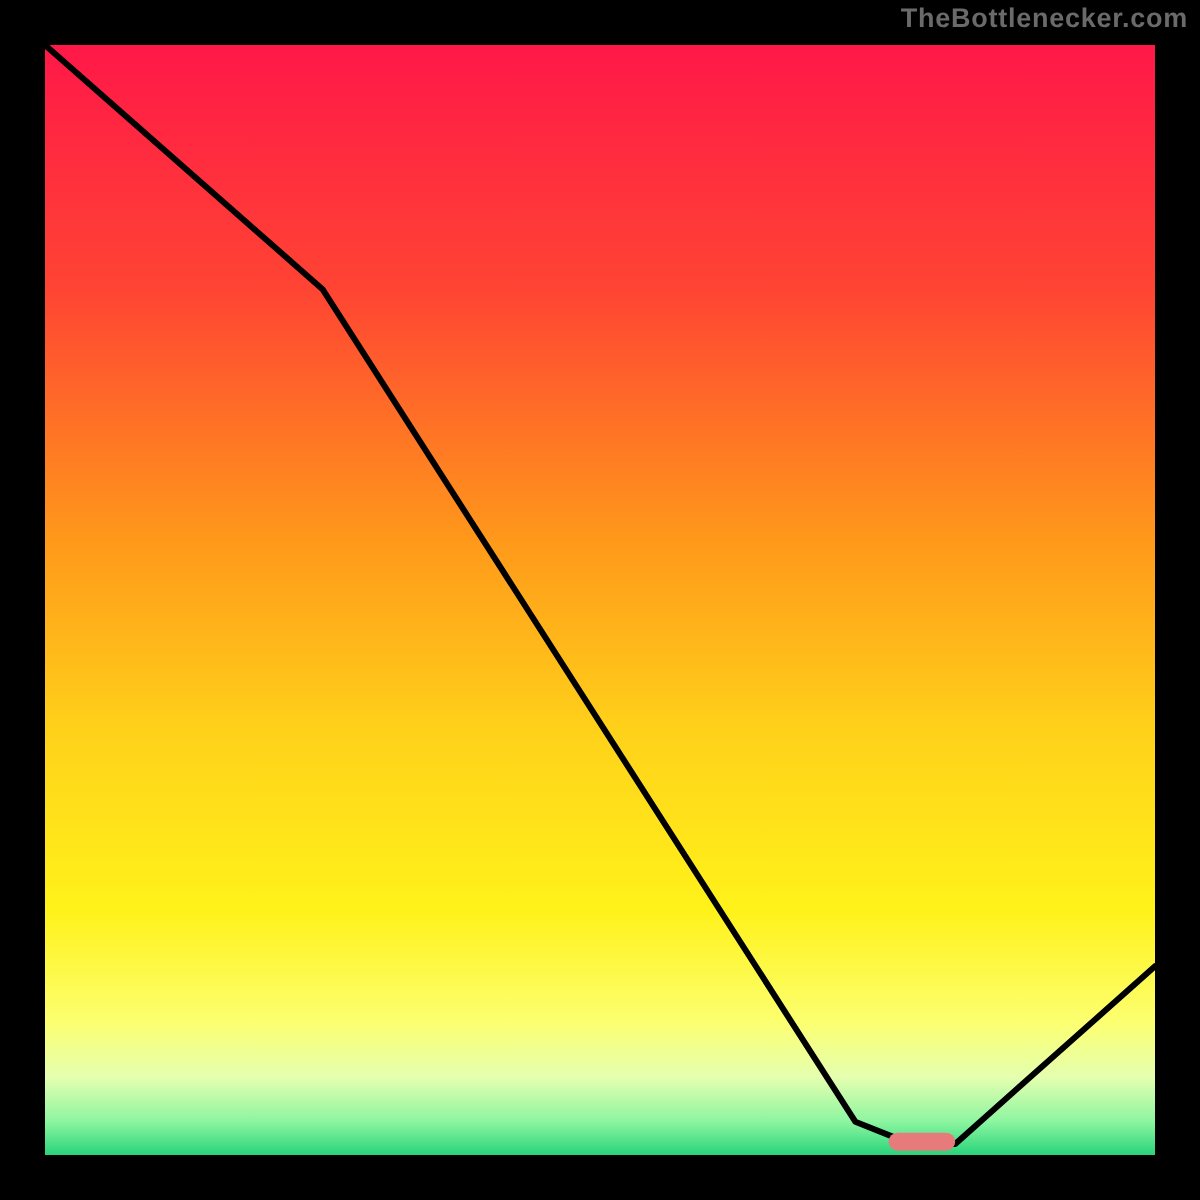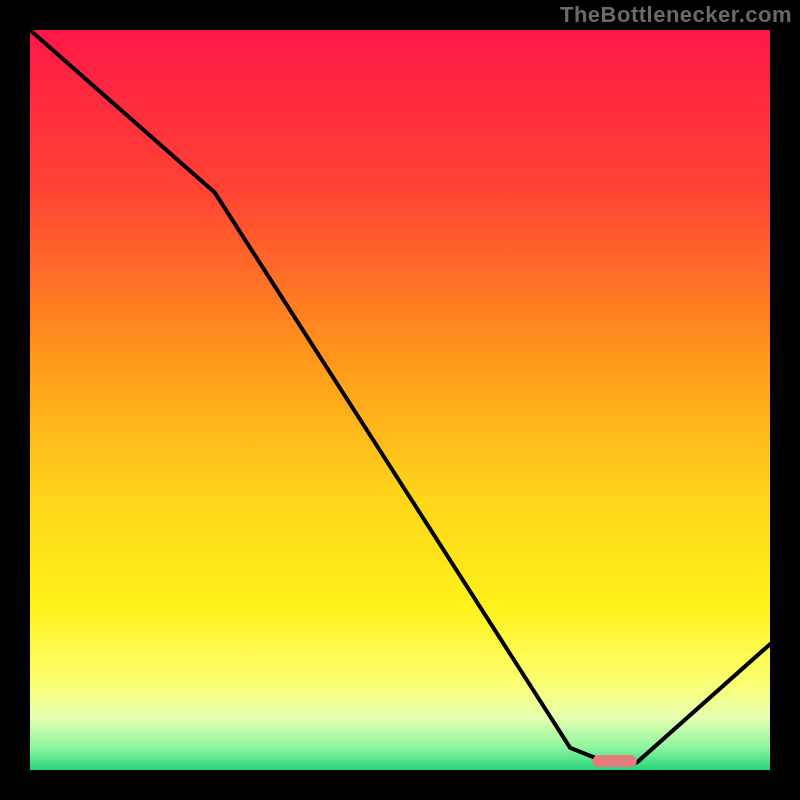--- a/index.html
+++ b/index.html
@@ -14,21 +14,21 @@
     position: relative;
     width: 800px;
     height: 800px;
     background: #000;
   }
   .watermark {
     position: absolute;
     top: 2px;
     right: 8px;
     color: #6a6a6a;
-    font-size: 22px;
+    font-size: 18px;
     font-weight: bold;
     letter-spacing: 0.5px;
     z-index: 5;
   }
   svg {
     position: absolute;
     top: 0;
     left: 0;
   }
 </style>

